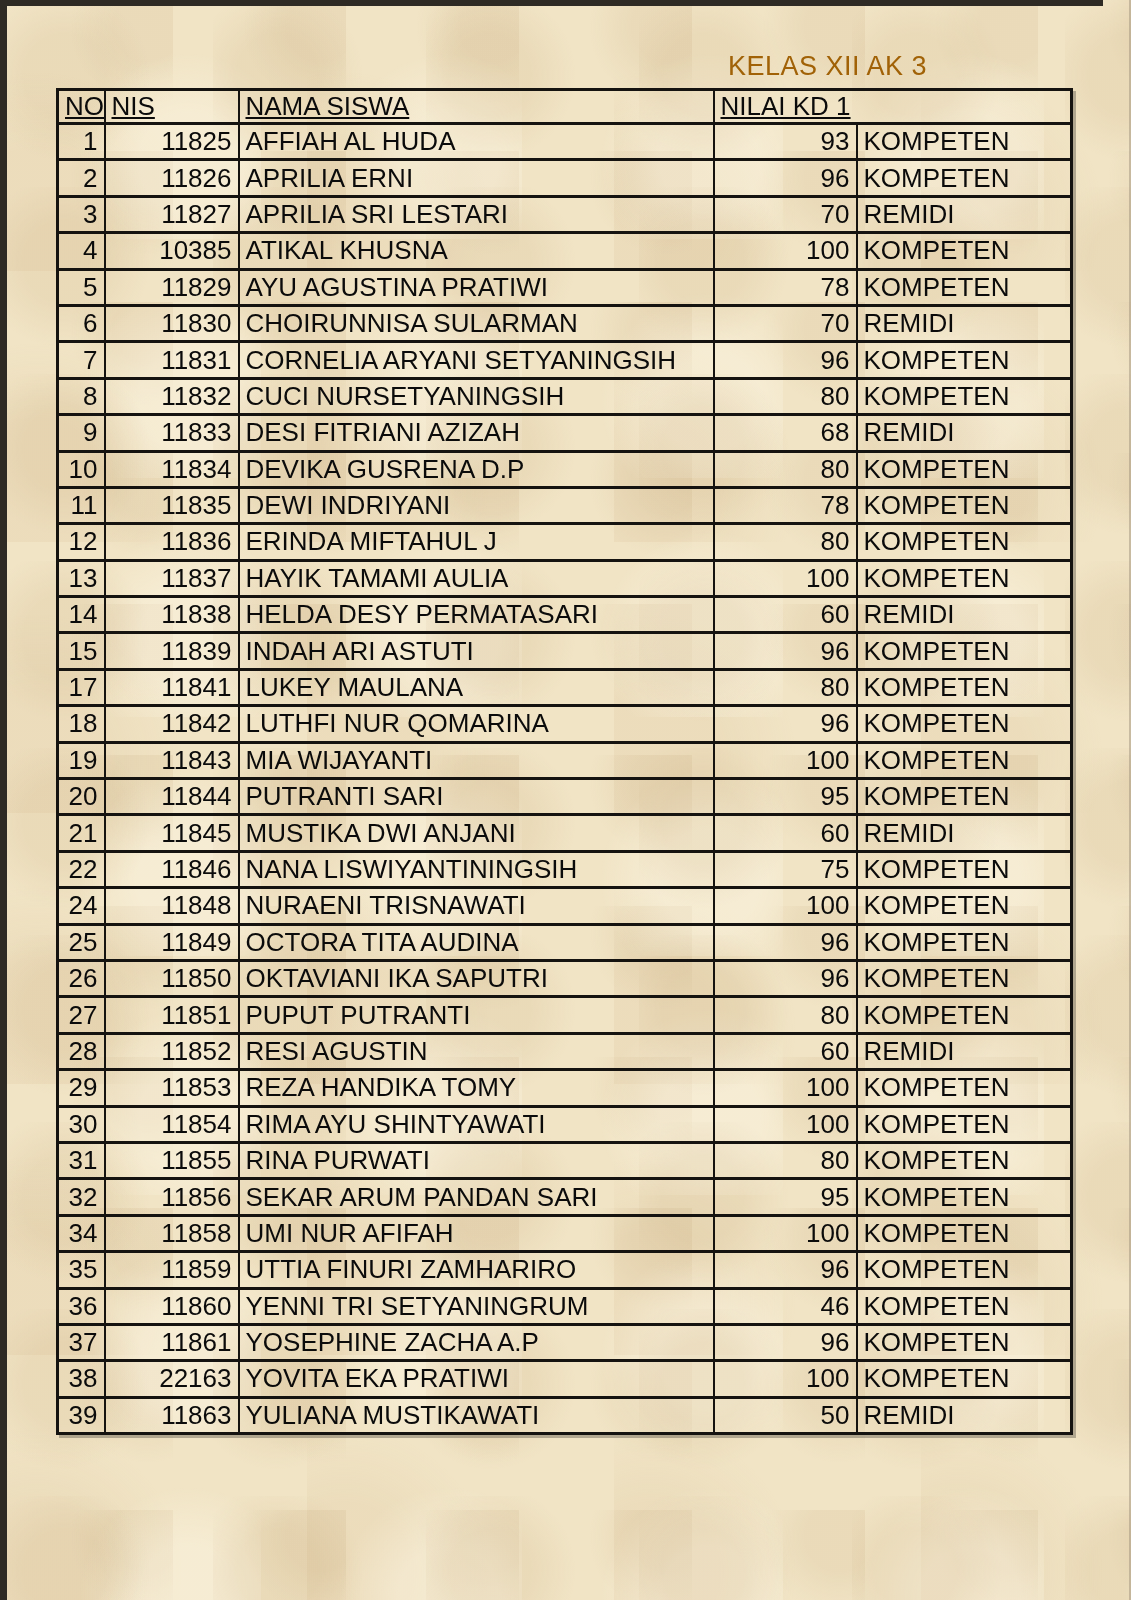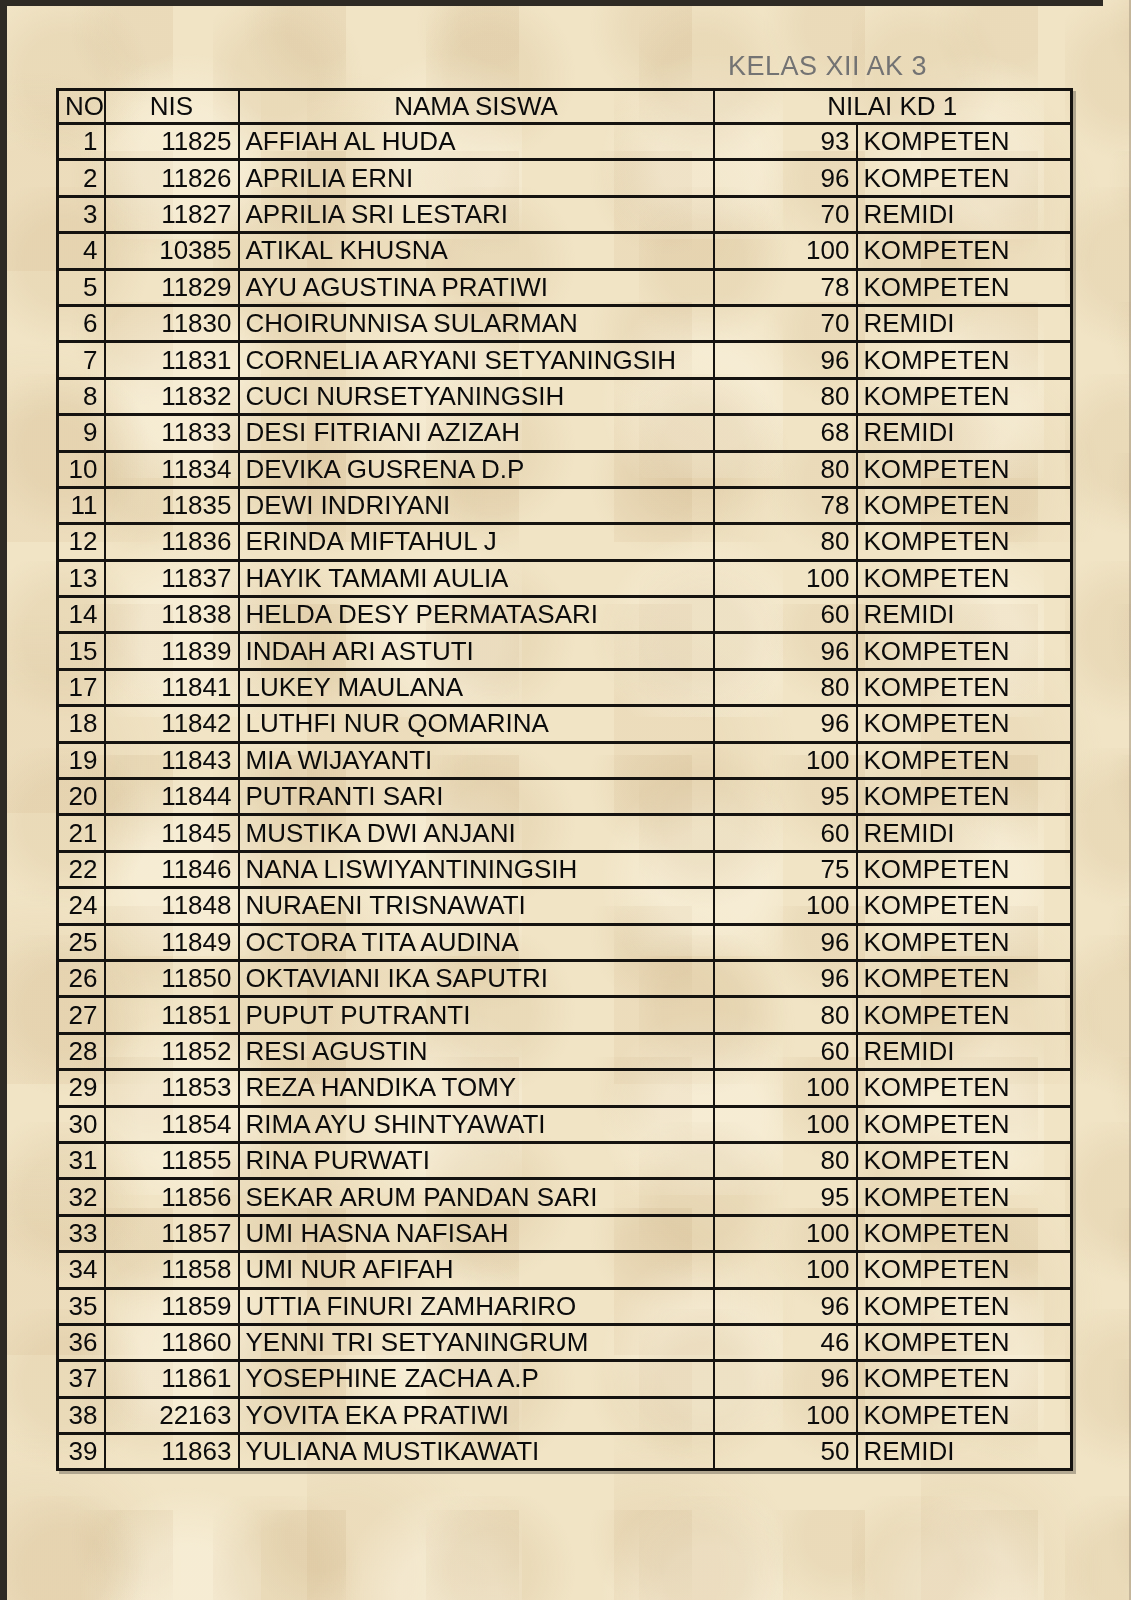--- a/index.html
+++ b/index.html
@@ -12,38 +12,38 @@
       radial-gradient(circle at 72% 68%, rgba(255,250,235,.38) 0 20%, transparent 44%),
       radial-gradient(circle at 85% 18%, rgba(183,150,100,.12) 0 18%, transparent 40%),
       radial-gradient(circle at 12% 80%, rgba(199,168,120,.12) 0 20%, transparent 42%);
     background-size: 213px 187px, 261px 239px, 173px 151px, 307px 271px;
   }
   .frame-top{position:absolute;left:0;top:0;width:1103px;height:6px;background:#2e2a24;}
   .frame-left{position:absolute;left:0;top:0;width:7px;height:1600px;background:#2e2a24;}
   .frame-right{position:absolute;right:0;top:0;width:2px;height:1600px;background:rgba(150,138,118,.45);}
   .page-title{
     position:absolute;left:728px;top:51px;
-    font-size:27px;color:#737373;letter-spacing:0.5px;white-space:nowrap;
+    font-size:27px;color:#a16207;letter-spacing:0.5px;white-space:nowrap;
   }
   table.grades{
     position:absolute;left:56px;top:88px;width:1014px;
     border-collapse:collapse;table-layout:fixed;
     border:3px solid #151310;
     box-shadow:3px 3px 0 rgba(126,118,102,.55);
   }
   table.grades th, table.grades td{
     border:2px solid #151310;
     border-top-width:3px;border-bottom-width:3px;
     font-size:26px;font-weight:normal;color:#0b0b0b;
     padding:0 6px;overflow:hidden;white-space:nowrap;
     vertical-align:middle;background:transparent;
   }
   table.grades thead tr{height:34px;}
   table.grades tbody tr{height:36.4px;}
-  th{text-align:center;padding-left:4px;}
+  th{text-align:left;padding-left:4px;text-decoration:underline;}
   td.num{text-align:right;padding-right:7px;}
   td.txt{text-align:left;padding-left:5px;}
 </style>
 </head>
 <body>
 
 <div class="frame-top"></div>
 <div class="frame-left"></div>
 <div class="frame-right"></div>
 
@@ -270,27 +270,20 @@
         <td class="txt">KOMPETEN</td>
       </tr>
       <tr>
         <td class="num">32</td>
         <td class="num">11856</td>
         <td class="txt">SEKAR ARUM PANDAN SARI</td>
         <td class="num">95</td>
         <td class="txt">KOMPETEN</td>
       </tr>
       <tr>
-        <td class="num">33</td>
-        <td class="num">11857</td>
-        <td class="txt">UMI HASNA NAFISAH</td>
-        <td class="num">100</td>
-        <td class="txt">KOMPETEN</td>
-      </tr>
-      <tr>
         <td class="num">34</td>
         <td class="num">11858</td>
         <td class="txt">UMI NUR AFIFAH</td>
         <td class="num">100</td>
         <td class="txt">KOMPETEN</td>
       </tr>
       <tr>
         <td class="num">35</td>
         <td class="num">11859</td>
         <td class="txt">UTTIA FINURI ZAMHARIRO</td>

